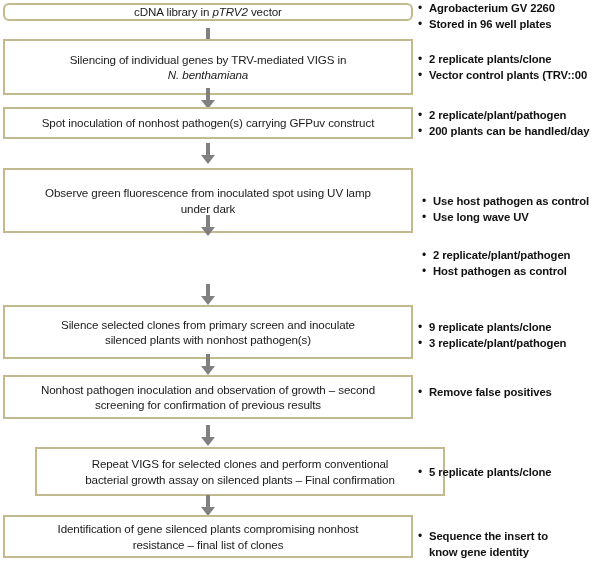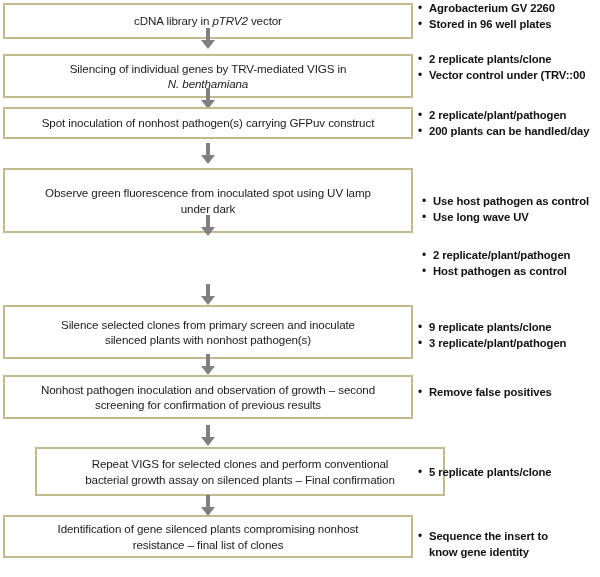--- a/index.html
+++ b/index.html
@@ -76,49 +76,49 @@
     position: absolute;
     width: 16px;
     height: 22px;
   }
   .arrow svg { display: block; }
 </style>
 </head>
 <body>
 
 <div id="flow">
-    <div class="step-box" style="top:3px;height:36px;">
+    <div class="step-box" style="top:3px;height:18px;border-radius:6px;">
       <div class="step-text">cDNA library in <i>pTRV2</i> vector</div>
     </div>
     <div class="notes" style="top:1px;">
       <div class="note-item">
         <span class="note-bullet">•</span>
         <span class="note-label">Agrobacterium GV 2260</span>
       </div>
       <div class="note-item">
         <span class="note-bullet">•</span>
         <span class="note-label">Stored in 96 well plates</span>
       </div>
     </div>
     <div class="arrow" style="top:28px;left:200px;">
       <svg width="16" height="22" viewBox="0 0 16 22" xmlns="http://www.w3.org/2000/svg">
         <polygon points="6,0 10,0 10,12 15,12 8,21 1,12 6,12" fill="#808080"></polygon>
       </svg>
     </div>
-    <div class="step-box" style="top:54px;height:44px;">
+    <div class="step-box" style="top:39px;height:56px;">
       <div class="step-text">Silencing of individual genes by TRV-mediated VIGS in<br><i>N. benthamiana</i></div>
     </div>
     <div class="notes" style="top:52px;">
       <div class="note-item">
         <span class="note-bullet">•</span>
         <span class="note-label">2 replicate plants/clone</span>
       </div>
       <div class="note-item">
         <span class="note-bullet">•</span>
-        <span class="note-label">Vector control under (TRV::00</span>
+        <span class="note-label">Vector control plants (TRV::00</span>
       </div>
     </div>
     <div class="arrow" style="top:88px;left:200px;">
       <svg width="16" height="22" viewBox="0 0 16 22" xmlns="http://www.w3.org/2000/svg">
         <polygon points="6,0 10,0 10,12 15,12 8,21 1,12 6,12" fill="#808080"></polygon>
       </svg>
     </div>
     <div class="step-box" style="top:107px;height:32px;">
       <div class="step-text">Spot inoculation of nonhost pathogen(s) carrying GFPuv construct</div>
     </div>

